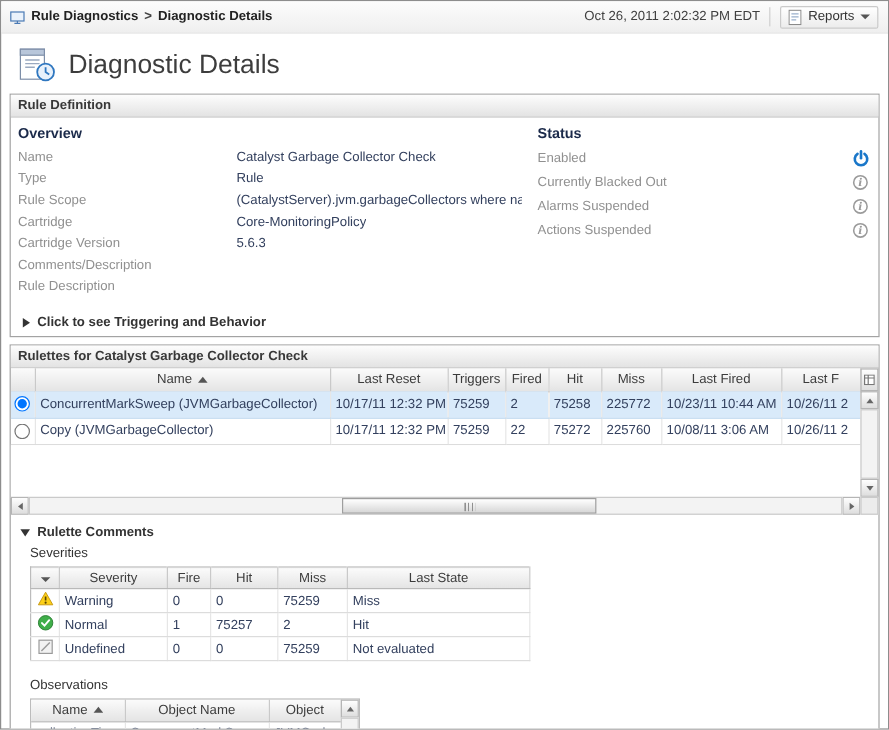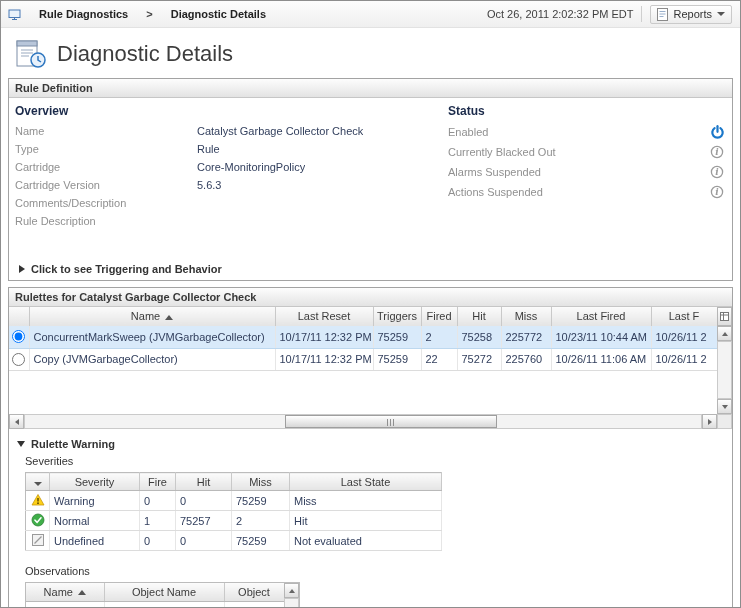--- a/index.html
+++ b/index.html
@@ -3,21 +3,21 @@
 <meta charset="utf-8">
 <style>
   * { box-sizing: border-box; margin: 0; padding: 0; }
   html,body { width:741px; height:608px; }
   body { font-family:"Liberation Sans", sans-serif; font-size:11px; background:#fff; color:#333; }
   .page { position:relative; width:741px; height:608px; border:1px solid #8d8d8d; background:#fff; overflow:hidden; }
 
   
   .topbar { height:27px; display:flex; align-items:center; justify-content:space-between;
             padding:0 8px 0 7px; background:linear-gradient(#fcfcfc,#efefef); border-bottom:1px solid #e2e2e2; }
-  .crumbs { display:flex; align-items:center; gap:18px; }
+  .crumbs { display:flex; align-items:center; gap:5px; }
   .crumb { font-weight:bold; color:#222; text-decoration:none; }
   .crumb-sep { color:#444; font-weight:bold; }
   .topbar-right { display:flex; align-items:center; gap:8px; }
   .timestamp { color:#3f3f3f; }
   .vdiv { width:1px; height:16px; background:#cfcfcf; }
   .reports-btn { display:flex; align-items:center; gap:5px; padding:2px 6px; border:1px solid #cacaca;
                  border-radius:2px; background:linear-gradient(#ffffff,#ececec); cursor:pointer; }
   .caret-down { width:0; height:0; border-left:4px solid transparent; border-right:4px solid transparent; border-top:4px solid #555; }
 
   
@@ -157,20 +157,24 @@
 
       <div class="ov-col">
         <div class="col-title">Overview</div>
         <div class="f-row">
             <span class="f-lbl">Name</span>
             <span class="f-val">Catalyst Garbage Collector Check</span>
           </div>
         <div class="f-row">
             <span class="f-lbl">Type</span>
             <span class="f-val">Rule</span>
+          </div>
+        <div class="f-row">
+            <span class="f-lbl">Rule Scope</span>
+            <span class="f-val">(CatalystServer).jvm.garbageCollectors where na</span>
           </div>
         <div class="f-row">
             <span class="f-lbl">Cartridge</span>
             <span class="f-val">Core-MonitoringPolicy</span>
           </div>
         <div class="f-row">
             <span class="f-lbl">Cartridge Version</span>
             <span class="f-val">5.6.3</span>
           </div>
         <div class="f-row">
@@ -298,21 +302,21 @@
           <tr>
             <td class="icon-cell">
                   <input type="radio" name="rulette" class="rad" style="">
                 </td>
             <td>Copy (JVMGarbageCollector)</td>
             <td class="num">10/17/11 12:32 PM</td>
             <td class="num">75259</td>
             <td class="num">22</td>
             <td class="num">75272</td>
             <td class="num">225760</td>
-            <td class="num">10/26/11 11:06 AM</td>
+            <td class="num">10/08/11 3:06 AM</td>
             <td class="num">10/26/11 2</td>
           </tr>
         </tbody>
           </table>
         <div class="filler"></div>
       </div>
 
       <div class="vrail">
         <div class="sb-btn">
             <span class="t-up"></span>
@@ -333,21 +337,21 @@
         <div class="sb-btn">
             <span class="t-right"></span>
           </div>
       </div>
       <div class="sb-corner"></div>
     </div>
 
     <div class="details">
       <div class="details-hd">
         <span class="tri-dn"></span>
-        <span>Rulette Warning</span>
+        <span>Rulette Comments</span>
       </div>
 
       <div class="details-cols">
 
         <div>
           <div class="tbl-label">Severities</div>
           <table class="sev-table">
             <colgroup>
                 <col style="width:24px">
                 <col style="width:90px">

